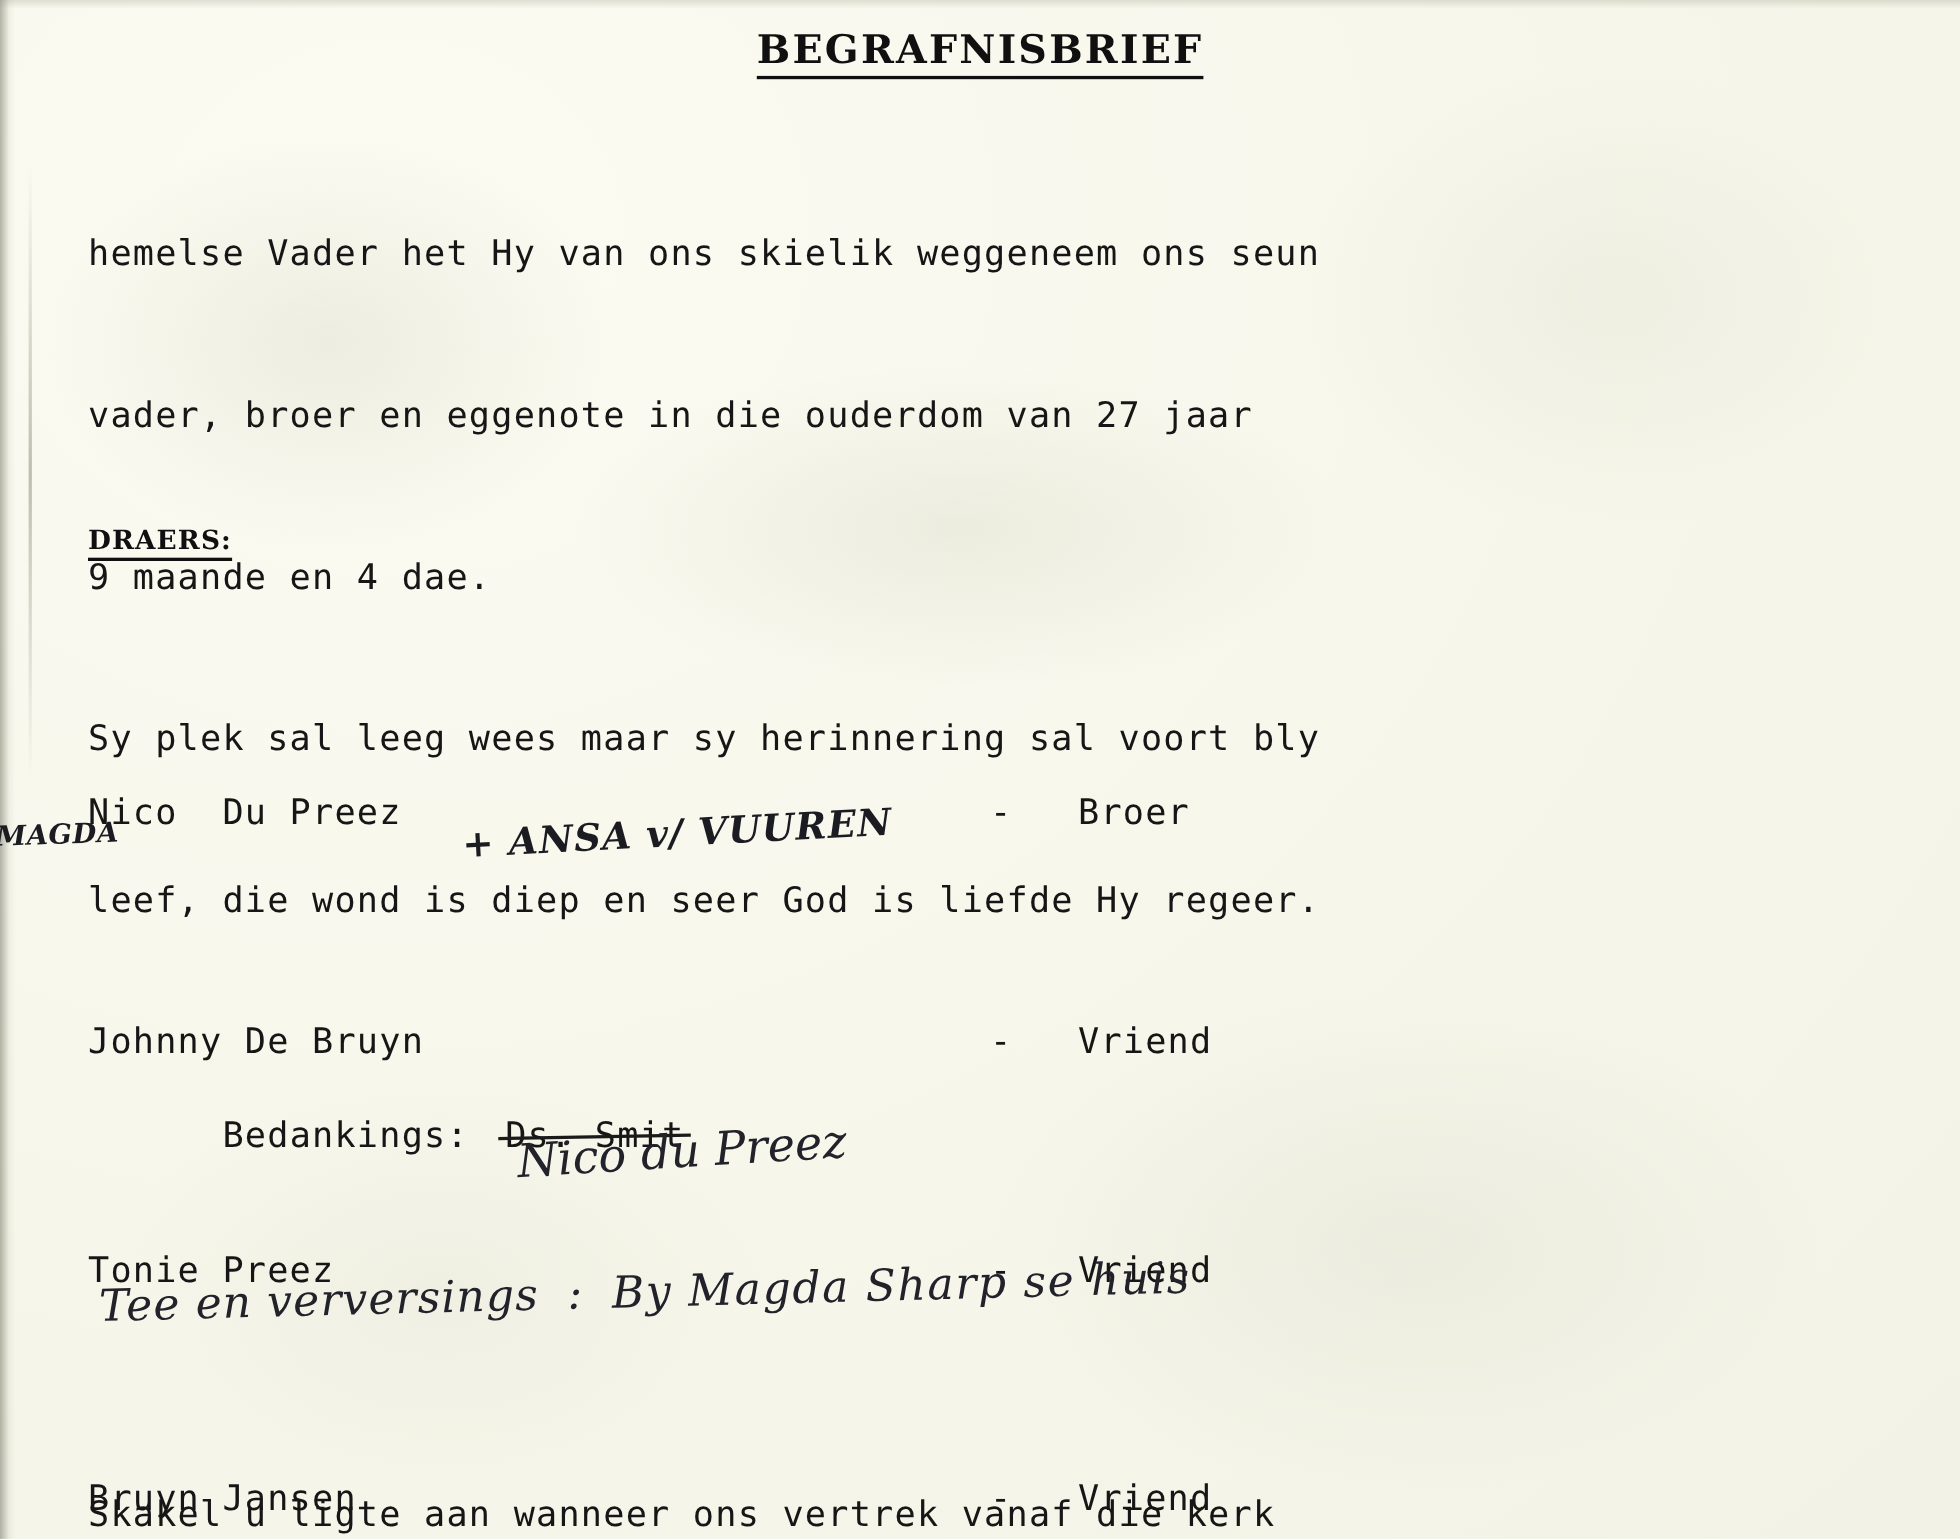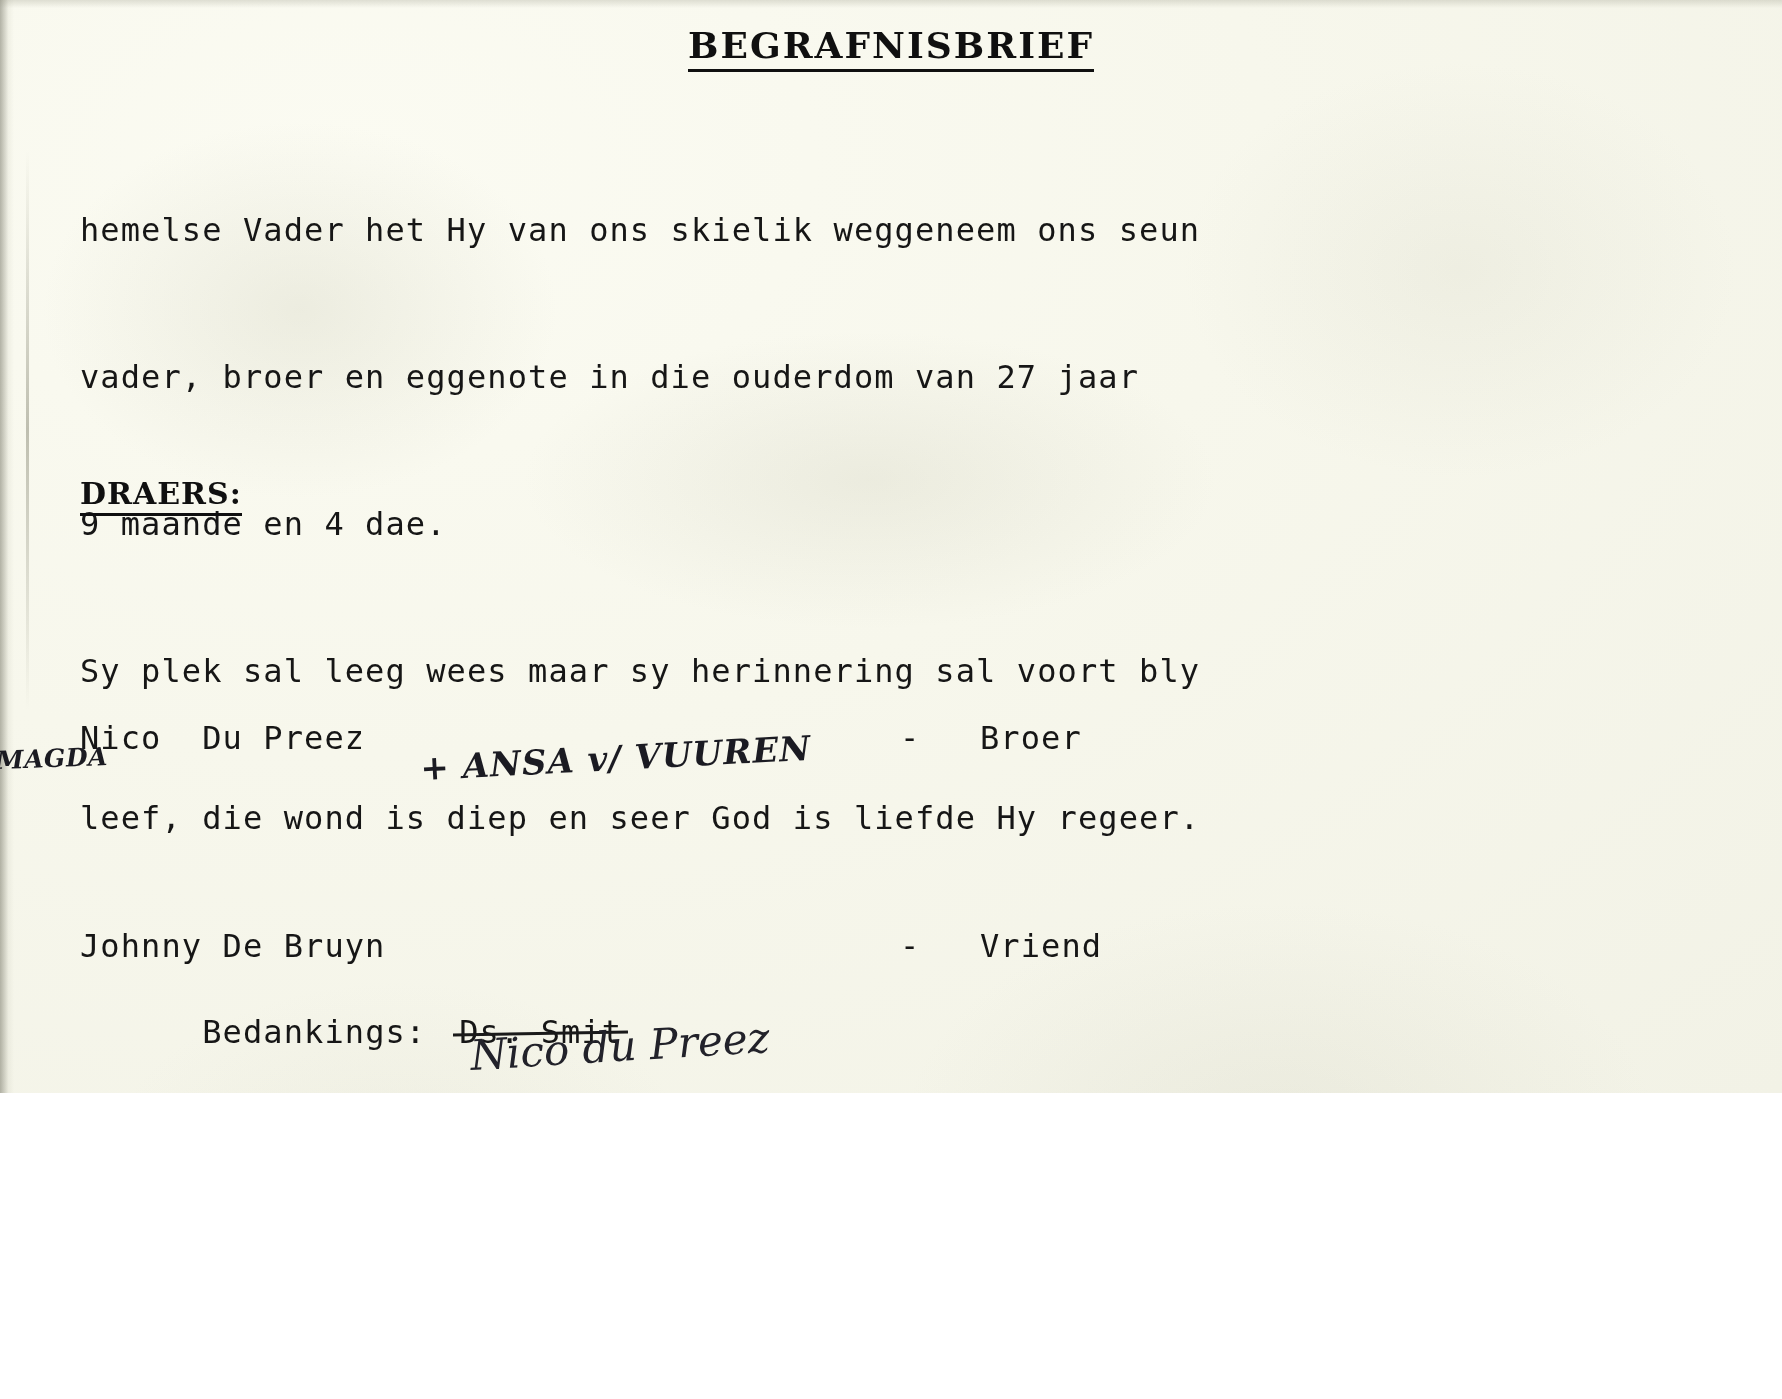--- a/index.html
+++ b/index.html
@@ -11,21 +11,21 @@
     width: 1782px;
     height: 1399px;
     overflow: hidden;
     font-family: "DejaVu Sans Mono", monospace;
   }
 
   
   .page {
     position: relative;
     width: 1782px;
-    height: 1093px;
+    height: 1399px;
     background:
       radial-gradient(ellipse at 20% 15%, #fbfbf2 0%, #f7f7ec 45%, #f2f2e6 100%);
     box-sizing: border-box;
     overflow: hidden;
   }
 
   
   .blotch {
     position: absolute;
     border-radius: 50%;
@@ -105,21 +105,21 @@
     color: #161616;
   }
   .para .ln { display: block; white-space: pre; }
 
   .draers-head {
     position: absolute;
     left: 80px;
     top: 476px;
     font-family: "DejaVu Serif", serif;
     font-weight: bold;
-    font-size: 30px;
+    font-size: 24px;
     letter-spacing: 1px;
     color: #101010;
   }
   .draers-head span {
     border-bottom: 3px solid #101010;
     padding-bottom: 2px;
   }
 
   .bearers {
     position: absolute;

